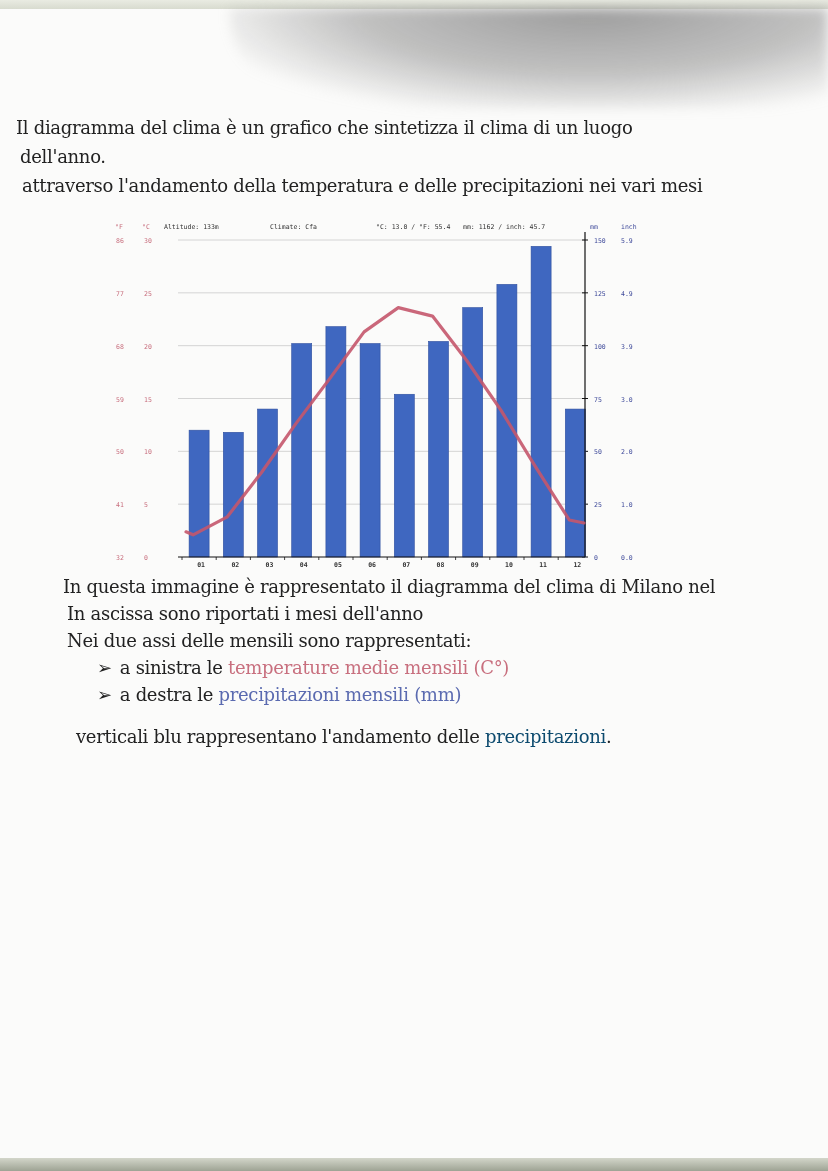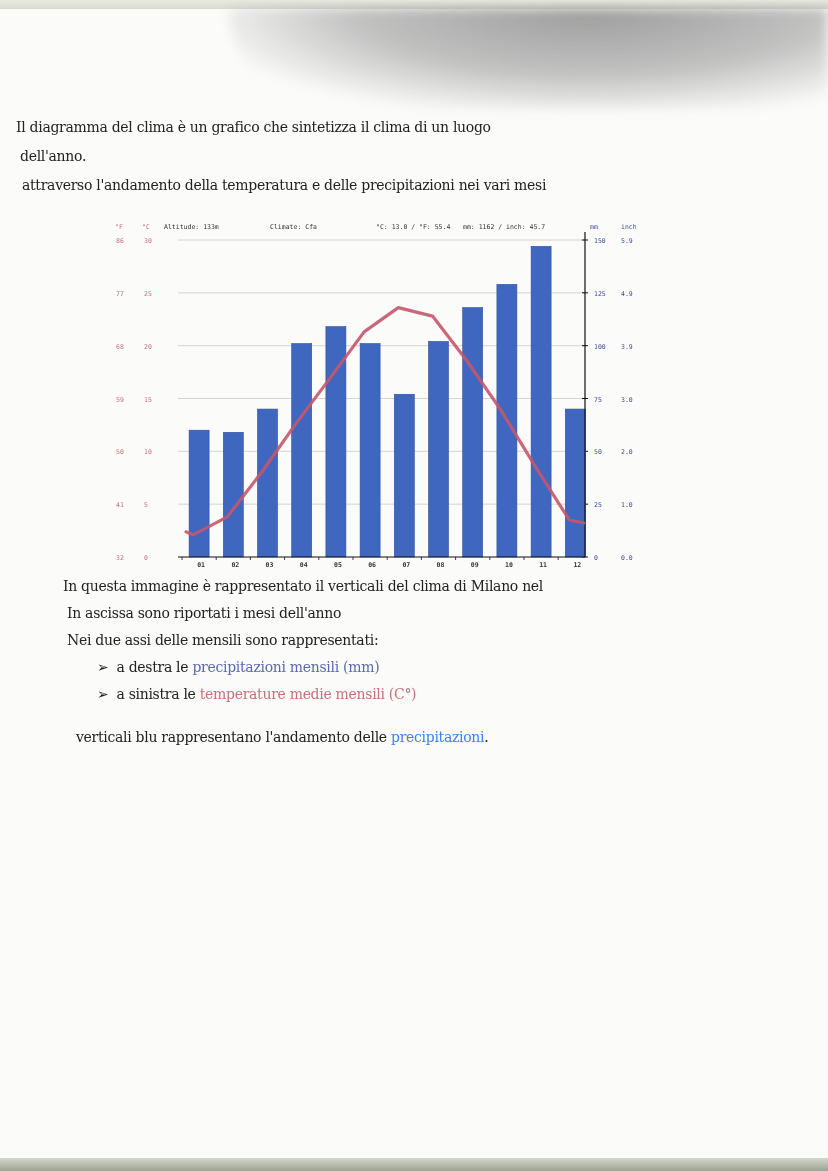--- a/index.html
+++ b/index.html
@@ -17,35 +17,35 @@
       position: absolute; left: 230px; top: 8px; width: 598px; height: 100px;
       background: radial-gradient(ellipse at 60% 0%, rgba(140,140,140,0.85) 0%, rgba(160,160,160,0.65) 45%, rgba(250,250,250,0) 80%);
       border-bottom-left-radius: 120px 90px;
       filter: blur(6px);
     }
     .bottom-edge {
       position: absolute; left: 0; top: 1158px; width: 828px; height: 13px;
       background: linear-gradient(#d3d6ca, #9ea394);
     }
     .para {
-      position: absolute; color: #222; font-size: 14px; line-height: 29px;
+      position: absolute; color: #222; font-size: 18px; line-height: 29px;
       letter-spacing: -0.3px;
     }
     .p1 { left: 16px; top: 113px; width: 800px; }
     .p1 div:nth-child(2) { padding-left: 4px; }
     .p1 div:nth-child(3) { padding-left: 6px; }
     .p2 { left: 63px; top: 573px; width: 700px; line-height: 27px; }
     .p2 .indent { padding-left: 4px; }
     .bullet { padding-left: 34px; }
     .bullet .arrow { margin-right: 8px; }
     .p3 { left: 76px; top: 723px; width: 700px; line-height: 28px; }
     .red { color: #c86f7e; }
     .blue { color: #5a6ab0; }
     .red-b { color: #c25468; }
-    .blue-b { color: #3b82f6; }
+    .blue-b { color: #0c4a6e; }
     svg text { font-family: "DejaVu Sans Mono", monospace; }
   </style>
 </head>
 <body>
 
 <div class="top-edge"></div>
 <div class="shadow"></div>
 
 <div class="para p1">
   <div>Il diagramma del clima è un grafico che sintetizza il clima di un luogo</div>
@@ -150,28 +150,28 @@
       <text x="543.1" y="567" font-size="6.5" font-weight="bold" fill="#333" text-anchor="middle">11</text>
       <line x1="558.2" y1="557" x2="558.2" y2="560" stroke="#111" stroke-width="0.8"></line>
       <text x="577.3000000000001" y="567" font-size="6.5" font-weight="bold" fill="#333" text-anchor="middle">12</text>
     </g>
   <line x1="178" y1="557" x2="585" y2="557" stroke="#111" stroke-width="1.2"></line>
   <line x1="585" y1="232" x2="585" y2="557" stroke="#111" stroke-width="1.2"></line>
   <polyline id="templine" fill="none" stroke="#c4576b" stroke-width="3.2" stroke-linejoin="round" stroke-linecap="round" opacity="0.9" points="186,531.8 193.1,534.8 227.29999999999998,516.8 261.5,472.5 295.70000000000005,423.9 329.90000000000003,378.4 364.1,331.9 398.30000000000007,307.6 432.50000000000006,316.1 466.70000000000005,360.5 500.90000000000003,410.1 535.1,466.1 569.3000000000001,520.0 584,523.0"></polyline>
 </svg>
 
 <div class="para p2">
-  <div>In questa immagine è rappresentato il verticali del clima di Milano nel</div>
+  <div>In questa immagine è rappresentato il diagramma del clima di Milano nel</div>
   <div class="indent">In ascissa sono riportati i mesi dell'anno</div>
   <div class="indent">Nei due assi delle mensili sono rappresentati:</div>
   <div class="bullet">
-    <span class="arrow">➢</span><span>a destra le </span><span class="blue">precipitazioni mensili (mm)</span>
+    <span class="arrow">➢</span><span>a sinistra le </span><span class="red">temperature medie mensili (C°)</span>
   </div>
   <div class="bullet">
-    <span class="arrow">➢</span><span>a sinistra le </span><span class="red">temperature medie mensili (C°)</span>
+    <span class="arrow">➢</span><span>a destra le </span><span class="blue">precipitazioni mensili (mm)</span>
   </div>
 </div>
 
 <div class="para p3">
   <div>
     <span>verticali blu rappresentano l'andamento delle </span><span class="blue-b">precipitazioni</span><span>.</span>
   </div>
 </div>
 
 <div class="bottom-edge"></div>

